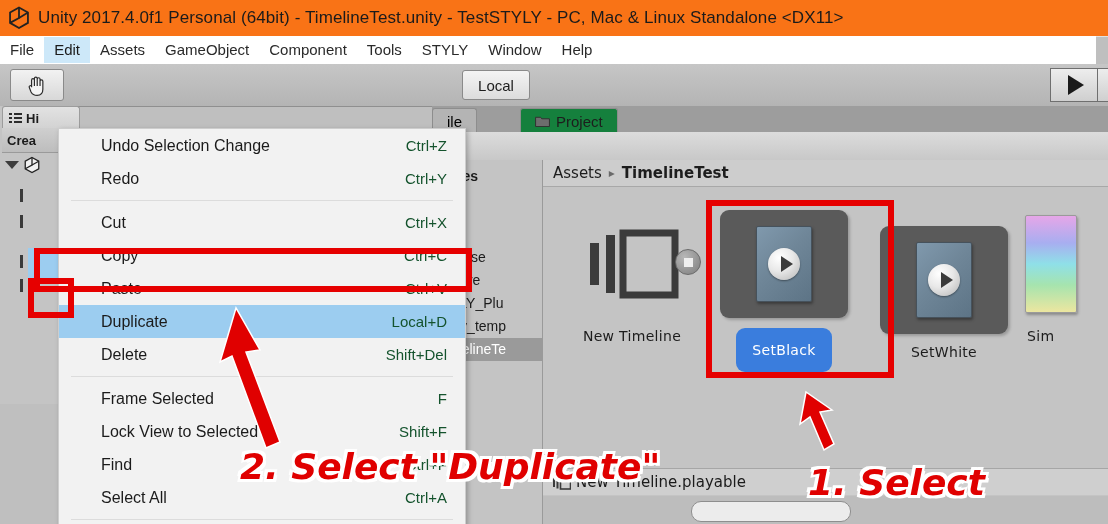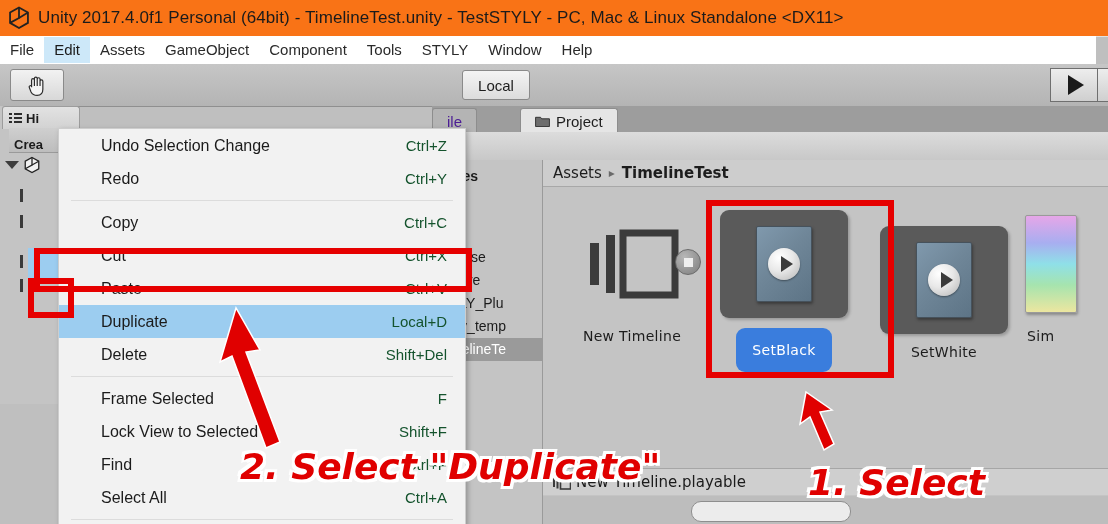--- a/index.html
+++ b/index.html
@@ -84,23 +84,23 @@
     background:#c4c4c4;border-right:1px solid #9a9a9a;
   }
   .hier-tab{
     position:absolute;left:2px;top:0;width:70px;height:22px;
     background:linear-gradient(#e2e2e2,#d2d2d2);
     border:1px solid #9c9c9c;border-bottom:none;border-radius:3px 3px 0 0;
     display:flex;align-items:center;gap:4px;padding-left:6px;
     font-size:13px;font-weight:bold;color:#1d1d1d;white-space:nowrap;
   }
   .hier-toolbar{
-    position:absolute;left:9px;top:22px;width:64px;height:24px;
+    position:absolute;left:2px;top:22px;width:64px;height:24px;
     background:linear-gradient(#cfcfcf,#bdbdbd);border-bottom:1px solid #9a9a9a;
-    display:flex;align-items:flex-end;
+    display:flex;align-items:center;
   }
   .create-btn{
     margin-left:5px;font-size:13px;font-weight:bold;color:#1b1b1b;white-space:nowrap;
   }
   .hier-row{
     position:absolute;left:0;width:64px;height:22px;display:flex;align-items:center;
     font-size:13px;color:#1d1d1d;
   }
   .hier-foldout{
     width:0;height:0;border-left:7px solid transparent;border-right:7px solid transparent;
@@ -119,22 +119,22 @@
   }
   .tabstrip{
     position:absolute;left:0;top:0;width:676px;height:26px;
     background:#9d9d9d;
   }
   .tab{
     position:absolute;top:2px;height:24px;
     display:flex;align-items:center;gap:6px;padding:0 14px;
     font-size:15px;color:#1d1d1d;border-radius:3px 3px 0 0;white-space:nowrap;
   }
-  .tab.inactive{left:0px;background:#b4b4b4;border:1px solid #8d8d8d;border-bottom:none;color:#4c1d95;}
-  .tab.active{left:88px;background:#e5e5e5;border:1px solid #8d8d8d;border-bottom:none;}
+  .tab.inactive{left:0px;background:#b4b4b4;border:1px solid #8d8d8d;border-bottom:none;color:#000000;}
+  .tab.active{left:88px;background:#15803d;border:1px solid #8d8d8d;border-bottom:none;}
   .folder-icon{width:15px;height:12px;display:block;}
   .proj-toolbar{
     position:absolute;left:0;top:26px;width:676px;height:28px;
     background:linear-gradient(#dcdcdc,#c8c8c8);border-bottom:1px solid #9a9a9a;
   }
   .proj-sidebar{
     position:absolute;left:0;top:54px;width:110px;height:364px;
     background:#c4c4c4;border-right:1px solid #9a9a9a;
     font-size:14px;color:#1b1b1b;
   }
@@ -448,26 +448,26 @@
         <span class="acc">Ctrl+Z</span>
       </div>
       <div class="mi">
         <span class="lbl">Redo</span>
         <span class="acc">Ctrl+Y</span>
       </div>
 
       <div class="msep"></div>
 
       <div class="mi">
+        <span class="lbl">Cut</span>
+        <span class="acc">Ctrl+X</span>
+      </div>
+      <div class="mi">
         <span class="lbl">Copy</span>
         <span class="acc">Ctrl+C</span>
-      </div>
-      <div class="mi">
-        <span class="lbl">Cut</span>
-        <span class="acc">Ctrl+X</span>
       </div>
       <div class="mi">
         <span class="lbl">Paste</span>
         <span class="acc">Ctrl+V</span>
       </div>
       <div class="mi hl">
         <span class="lbl">Duplicate</span>
         <span class="acc">Local+D</span>
       </div>
       <div class="mi">

